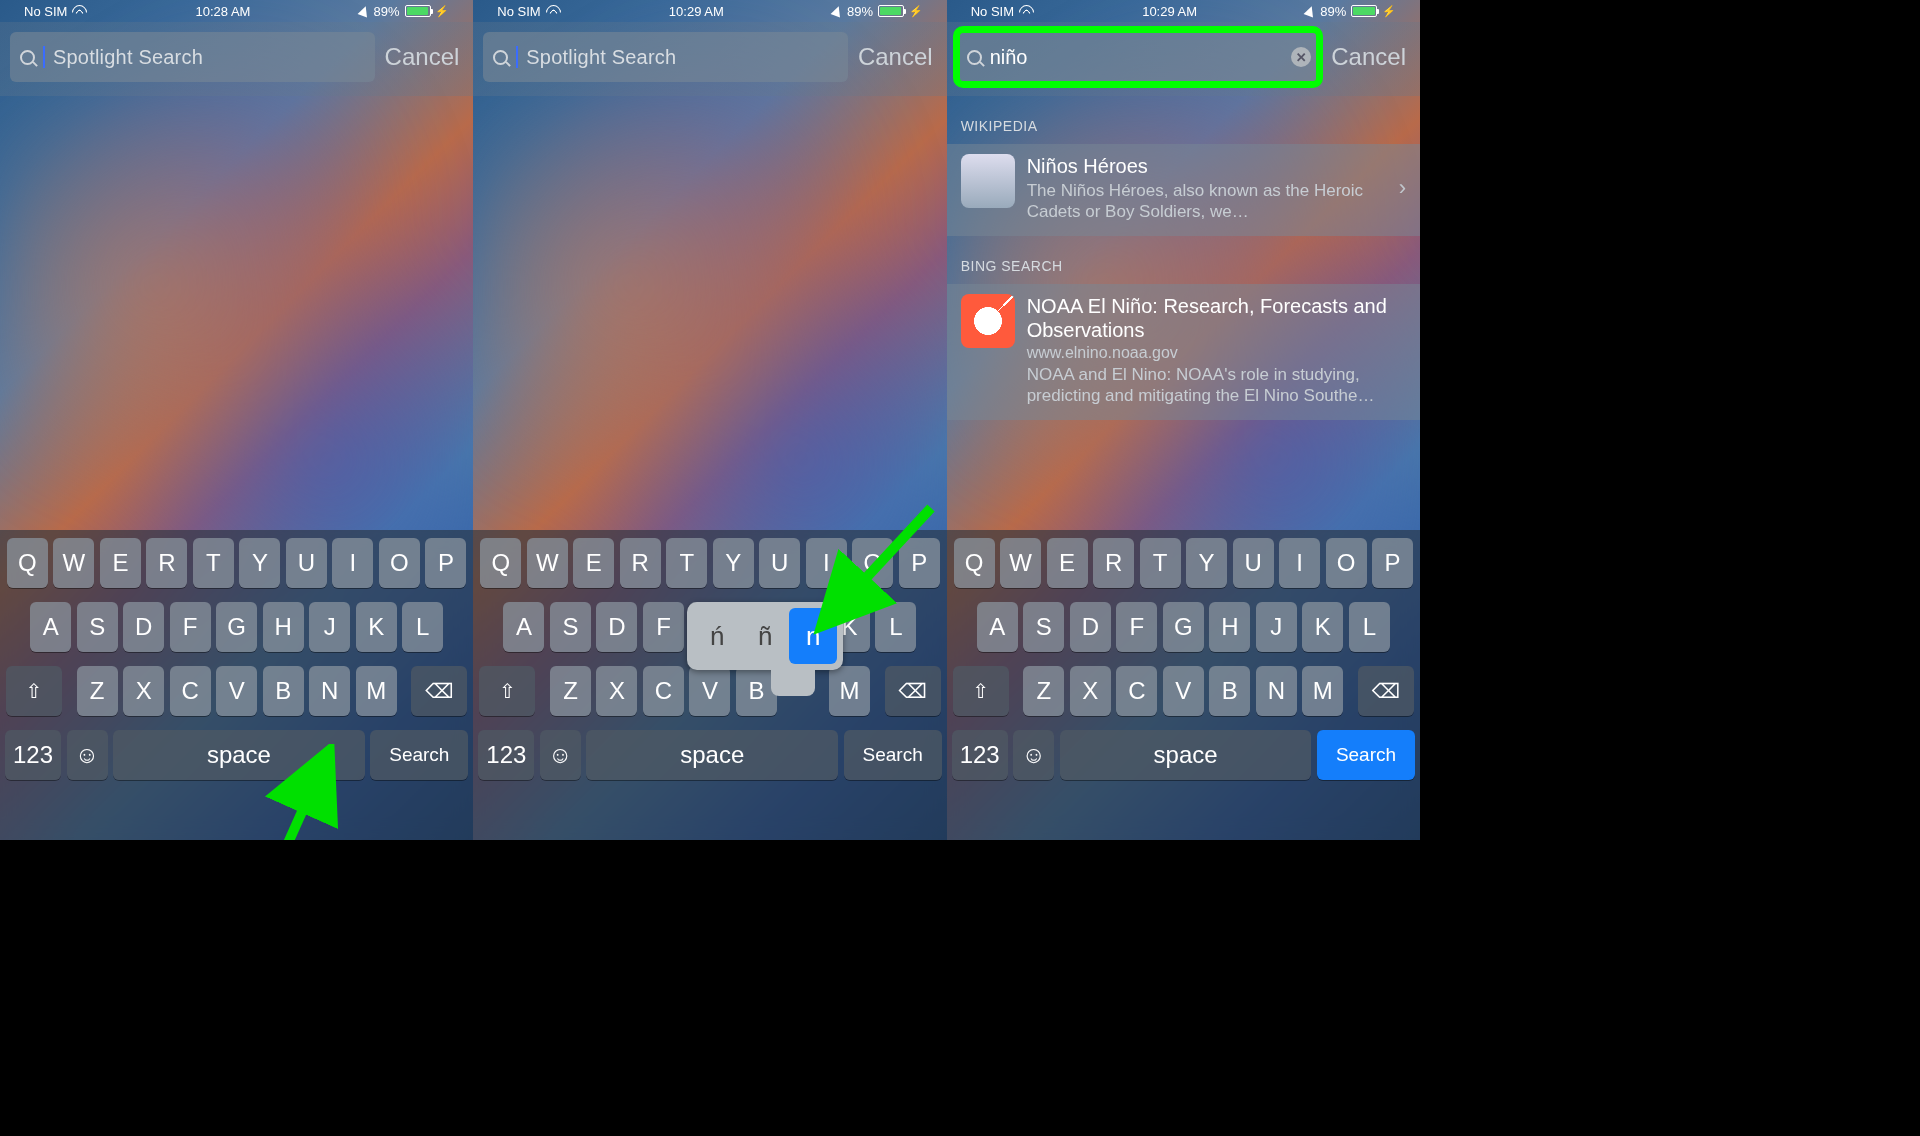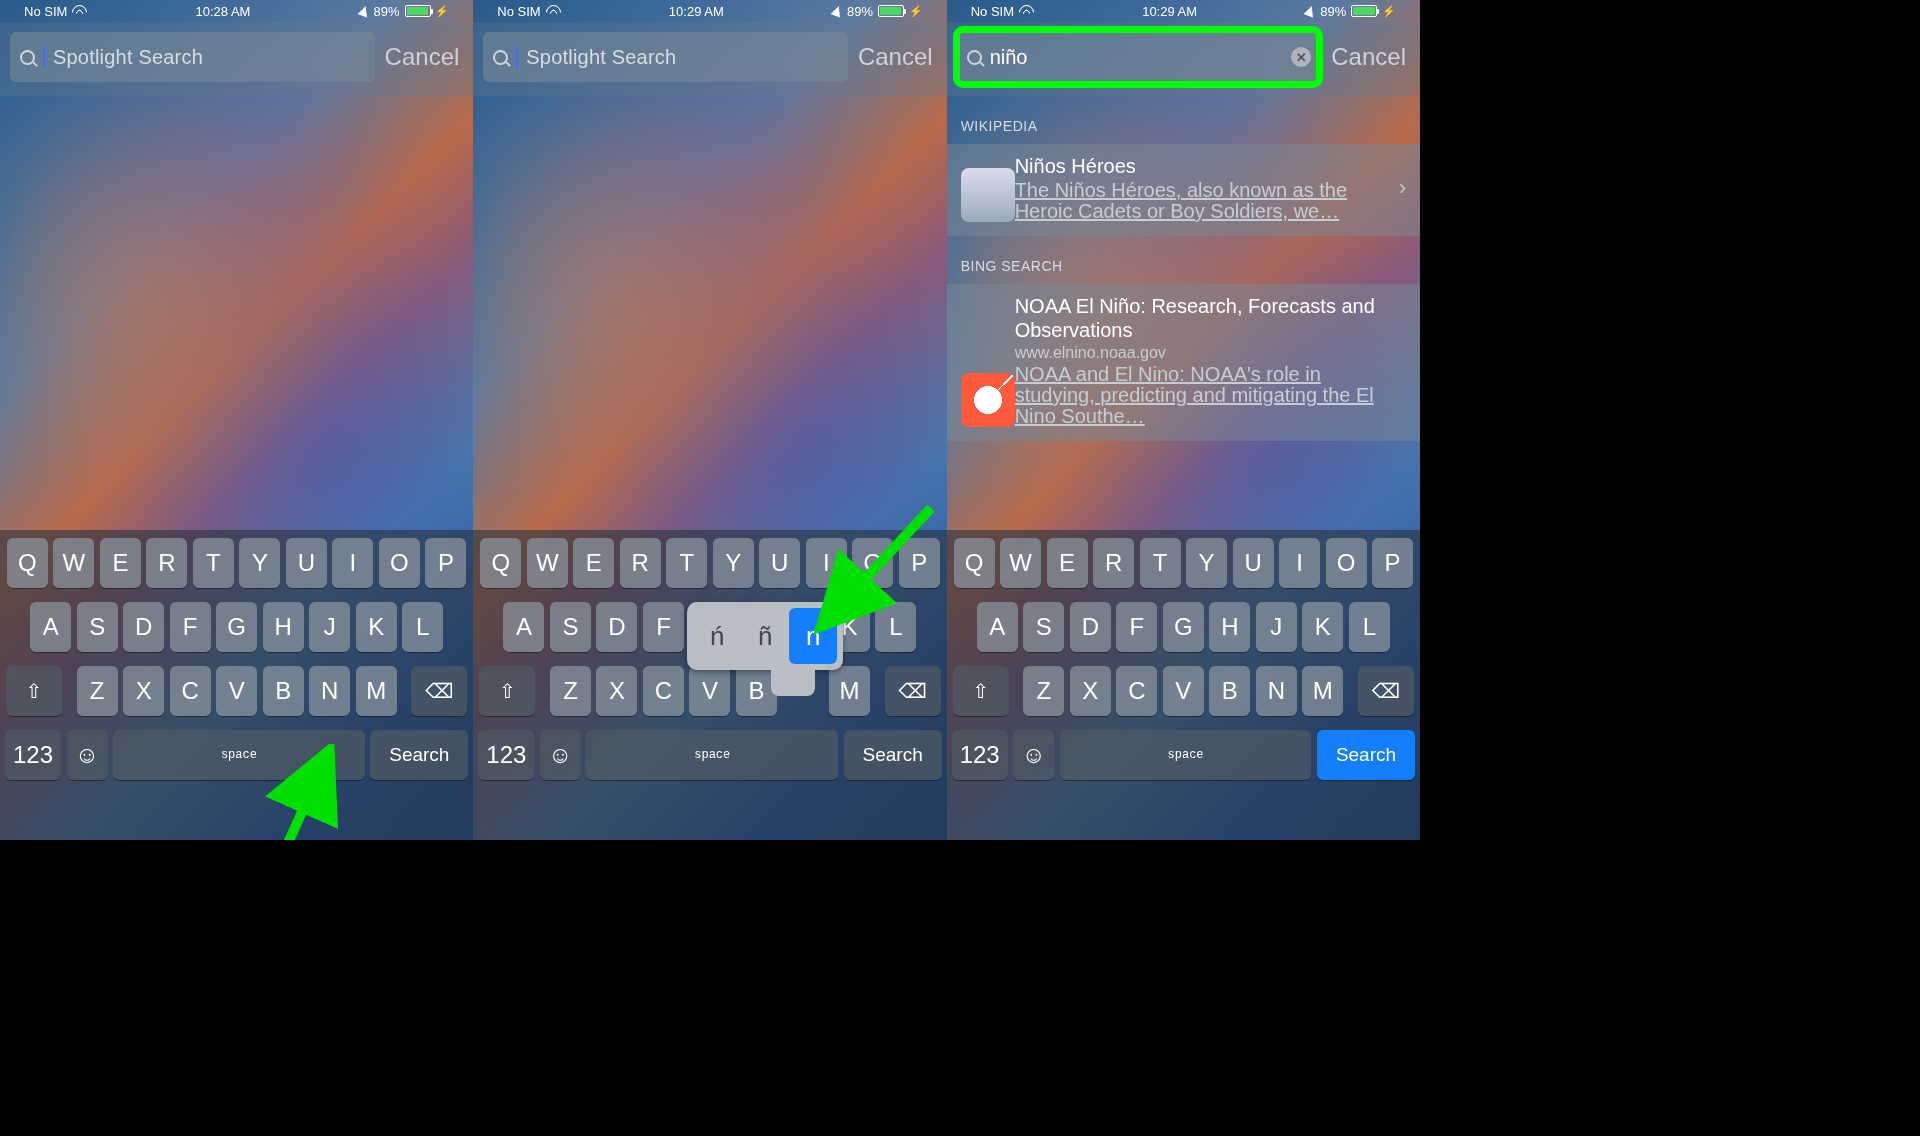--- a/index.html
+++ b/index.html
@@ -33,39 +33,39 @@
   .searchbox .ph { color:#d8dde2; font-size:20px; letter-spacing:.2px; }
   .searchbox .val { color:#fff; font-size:20px; }
   .caret { display:inline-block; width:2px; height:22px; background:#3a6cff; vertical-align:middle; }
   .clearbtn { margin-left:auto; width:20px; height:20px; border-radius:50%; background:#aeb4ba; display:flex; align-items:center; justify-content:center; color:#556; font-size:13px; font-weight:700;}
   .cancel { color:#cdd3d9; font-size:24px; padding-right:4px;}
   
   .hl { position:absolute; border:7px solid #00ff00; border-radius:10px; z-index:20; }
   
   .results { position:relative; z-index:5; color:#fff; }
   .sect-h { font-size:14px; letter-spacing:.5px; color:#d6dbe0; padding:22px 14px 10px; }
-  .card { display:flex; padding:10px 14px 14px; background:rgba(120,135,150,.5); align-items:flex-end;}
+  .card { display:flex; gap:12px; padding:10px 14px 14px; background:rgba(120,135,150,.5); align-items:flex-start;}
   .thumb { width:54px; height:54px; border-radius:8px; flex-shrink:0; background:#888; background-size:cover;}
   .safari { background: radial-gradient(circle,#fff 36%,transparent 37%),
             conic-gradient(#ff5a3c 0 12%, #fff 12% 13%, #ff5a3c 13% 100%); background-color:#ff7a3c;}
   .card .title { font-size:20px; line-height:24px; color:#fff; }
-  .card .sub  { font-size:20px; color:#c7cdd3; line-height:21px; margin-top:2px;text-decoration:underline;}
+  .card .sub  { font-size:17px; color:#c7cdd3; line-height:21px; margin-top:2px;}
   .card .url  { font-size:16px; color:#c7cdd3; margin-top:2px;}
   .chev { margin-left:auto; align-self:center; color:#c0c6cc; font-size:22px;}
   
   .kbd { position:absolute; left:0; right:0; bottom:0; height:310px; z-index:10;
          background: rgba(40,50,60,.6); backdrop-filter: blur(10px);
          padding:8px 5px 6px; display:flex; flex-direction:column; gap:14px;}
   .krow { display:flex; gap:5.5px; justify-content:center; }
   .key { width:41px; height:50px; border-radius:6px; background:rgba(140,150,160,.72);
          color:#fff; font-size:24px; display:flex; align-items:center; justify-content:center;
          box-shadow: 0 1px 0 rgba(0,0,0,.4);}
   .key.dark { background:rgba(80,90,100,.72);}
   .key.wide { width:56px;}
-  .key.space { flex:1; font-size:12px;font-family:Liberation Mono, monospace;}
+  .key.space { flex:1; font-size:24px;}
   .key.search{ width:98px; font-size:19px;}
   .key.search.active{background:#147efb;}
   .krow.r2 { padding:0 22px;}
   .krow.r3 { justify-content:space-between; padding:0 1px;}
   .krow.r3 .mid{display:flex; gap:5.5px;}
   .krow.r4 { align-items:stretch;}
   .shift { font-size:20px;}
   .bksp  { font-size:20px;}
   
   .popup { position:absolute; z-index:30; display:flex; background:#b9bfc4; border-radius:10px;

